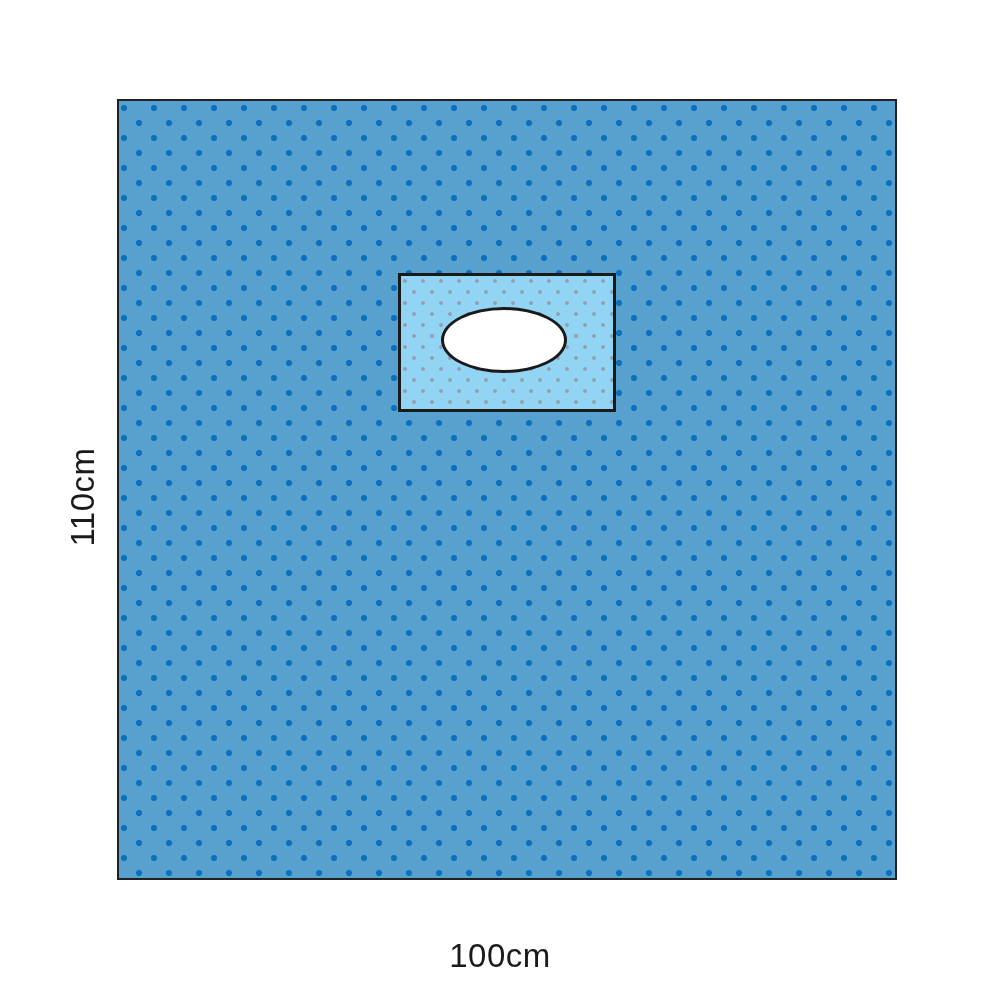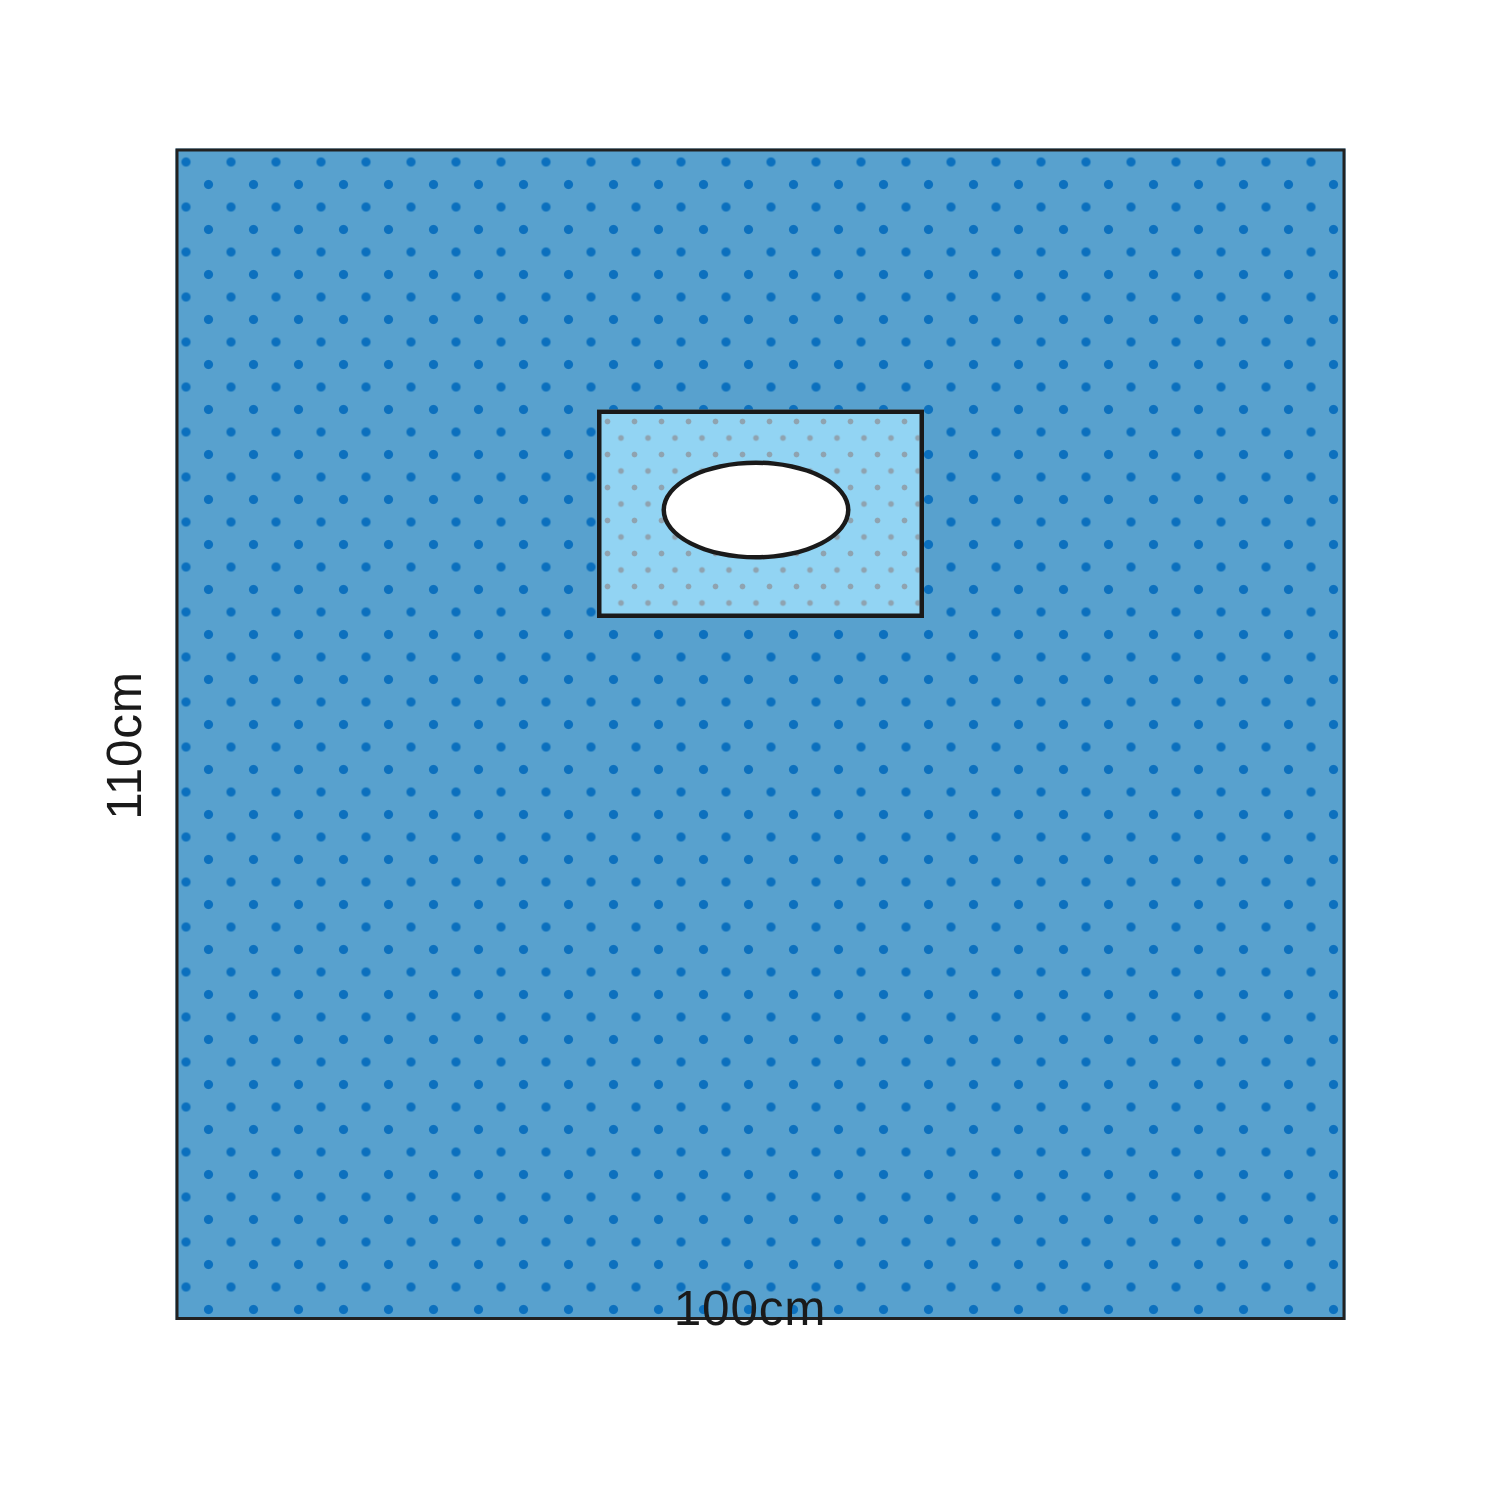--- a/index.html
+++ b/index.html
@@ -68,21 +68,21 @@
     user-select: none;
   }
   .dim-label.height {
     left: 83px;
     top: 497px;
     transform: translate(-50%, -50%) rotate(-90deg);
     transform-origin: center center;
   }
   .dim-label.width {
     left: 500px;
-    top: 872px;
+    top: 956px;
     transform: translate(-50%, -50%);
   }
 </style>
 </head>
 <body>
 
 <div class="canvas">
 
   <div class="drape">
 

